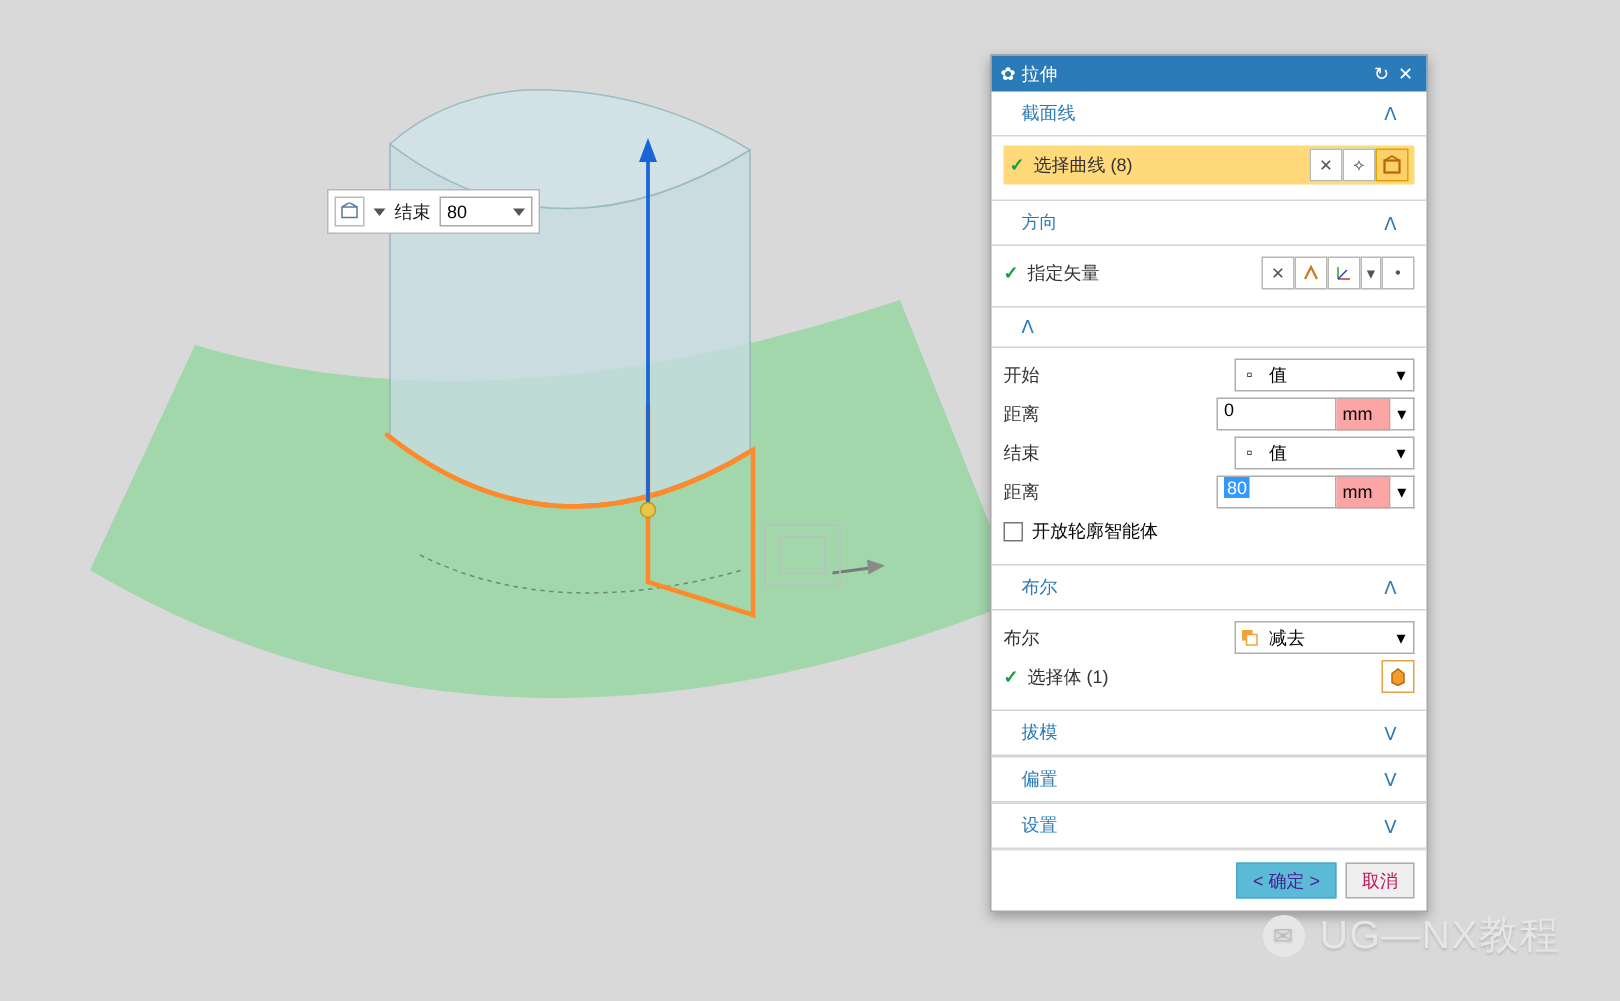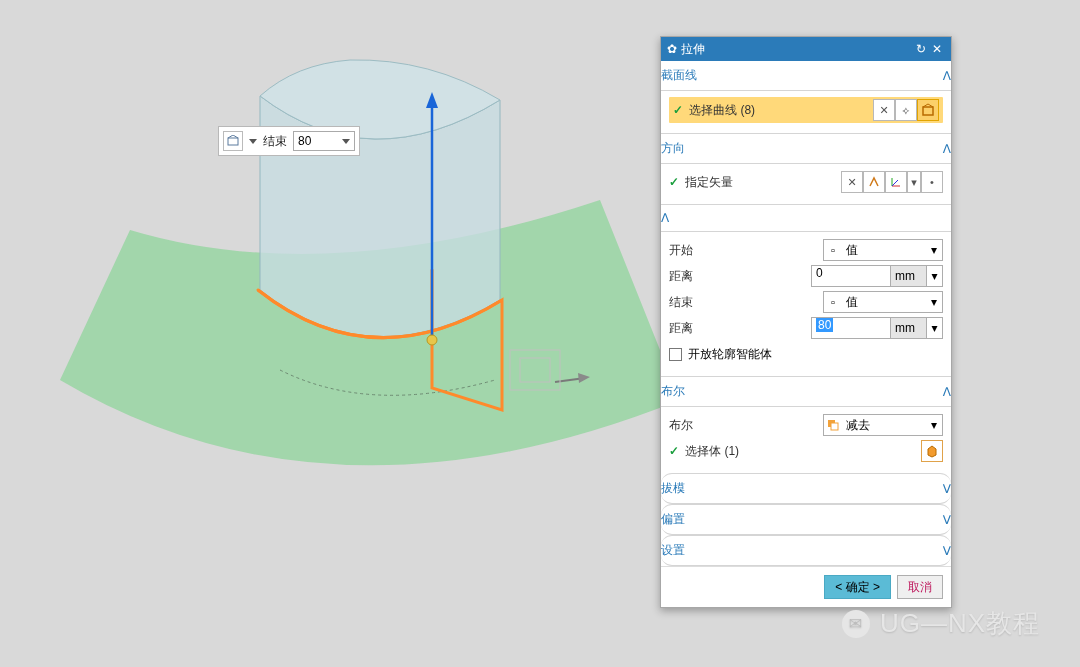--- a/index.html
+++ b/index.html
@@ -25,24 +25,24 @@
   }
   .titlebar {
     background: #2b7bb9; color:#fff; height:24px;
     display:flex; align-items:center; padding:0 6px;
   }
   .titlebar .gear { margin-right:4px; font-size:12px;}
   .titlebar .spacer{flex:1}
   .titlebar .tbtn{width:16px;text-align:center;font-size:12px;cursor:default;}
 
   .section-hdr {
-    color:#2b7bb9; padding:6px 0; display:flex;align-items:center;
+    color:#2b7bb9; padding:6px 20px; display:flex;align-items:center;
     border-bottom:1px solid #d5d5d5; cursor:default;
   }
-  .section-hdr.collapsed{color:#2b7bb9;border-radius:11px;}
+  .section-hdr.collapsed{color:#2b7bb9;}
   .section-hdr .s-title{flex:1;font-weight:500;}
   .caret-up{color:#2b7bb9;font-size:12px;}
   .caret-down{color:#2b7bb9;font-size:12px;}
   .sep-top{border-top:1px solid #d5d5d5;}
 
   .section-body{padding:4px 8px 8px 8px;}
   .row{display:flex;align-items:center;min-height:24px;margin:2px 0;}
   .row .lbl{flex:1;color:#333;}
   .row .check{color:#1a9e3d;margin-right:6px;font-weight:bold;}
   .hl-row{background:#ffd97a;padding:2px 4px;border-radius:1px;}
@@ -52,28 +52,28 @@
   .ibtn.arrow{min-width:14px;width:14px;}
   .ibtn.box{background:#fff;}
   .combo{display:flex;align-items:center;border:1px solid #adadad;background:#fff;height:22px;min-width:120px;}
   .combo .c-icon{width:18px;display:flex;align-items:center;justify-content:center;font-size:11px;}
   .combo .c-text{flex:1;padding:0 4px;}
   .combo .c-arr{width:16px;text-align:center;}
   .num-input{border:1px solid #adadad;height:22px;width:80px;padding:0 4px;background:#fff;}
   .num-input.sel{background:#fff;}
   .num-input .val{display:inline-block;}
   .num-input.sel .val{background:#3399ff;color:#fff;padding:0 2px;}
-  .unit{border:1px solid #adadad;border-left:none;height:22px;width:36px;padding:0 4px;display:flex;align-items:center;background:#e5e5e5;}
+  .unit{border:1px solid #adadad;border-left:none;height:22px;width:36px;padding:0 4px;display:flex;align-items:center;background:#fca5a5;}
   .unit-arr{border:1px solid #adadad;border-left:none;height:22px;width:16px;display:flex;align-items:center;justify-content:center;background:#fff;}
   .ck{width:13px;height:13px;border:1px solid #777;margin-right:6px;display:inline-flex;align-items:center;justify-content:center;font-size:10px;}
   .ck.checked::after{content:"✔";color:#333;font-size:10px;}
 
   .footer{display:flex;justify-content:flex-end;gap:6px;padding:8px;border-top:1px solid #ddd;}
   .btn{height:24px;padding:0 10px;border:1px solid #aeaeae;background:#efefef;color:#be185d;display:flex;align-items:center;}
-  .btn.primary{background:#5bbbd6;border-color:#4aa9c4;color:#000000;}
+  .btn.primary{background:#5bbbd6;border-color:#4aa9c4;color:#4c1d95;}
 
   .preview-row{display:flex;align-items:center;padding:6px 8px;border-top:1px solid #ddd;}
   .preview-row .spacer{flex:1}
   .small-btn{width:20px;height:20px;border:1px solid #b8b8b8;background:#f6f6f6;display:flex;align-items:center;justify-content:center;font-size:11px;margin-left:4px;}
 
   .watermark{
     position:absolute; right:40px; bottom:26px; color:#e6e6e6;
     font-size:26px; letter-spacing:1px; display:flex; align-items:center; gap:10px;
     text-shadow:0 1px 2px rgba(0,0,0,0.15);
   }

